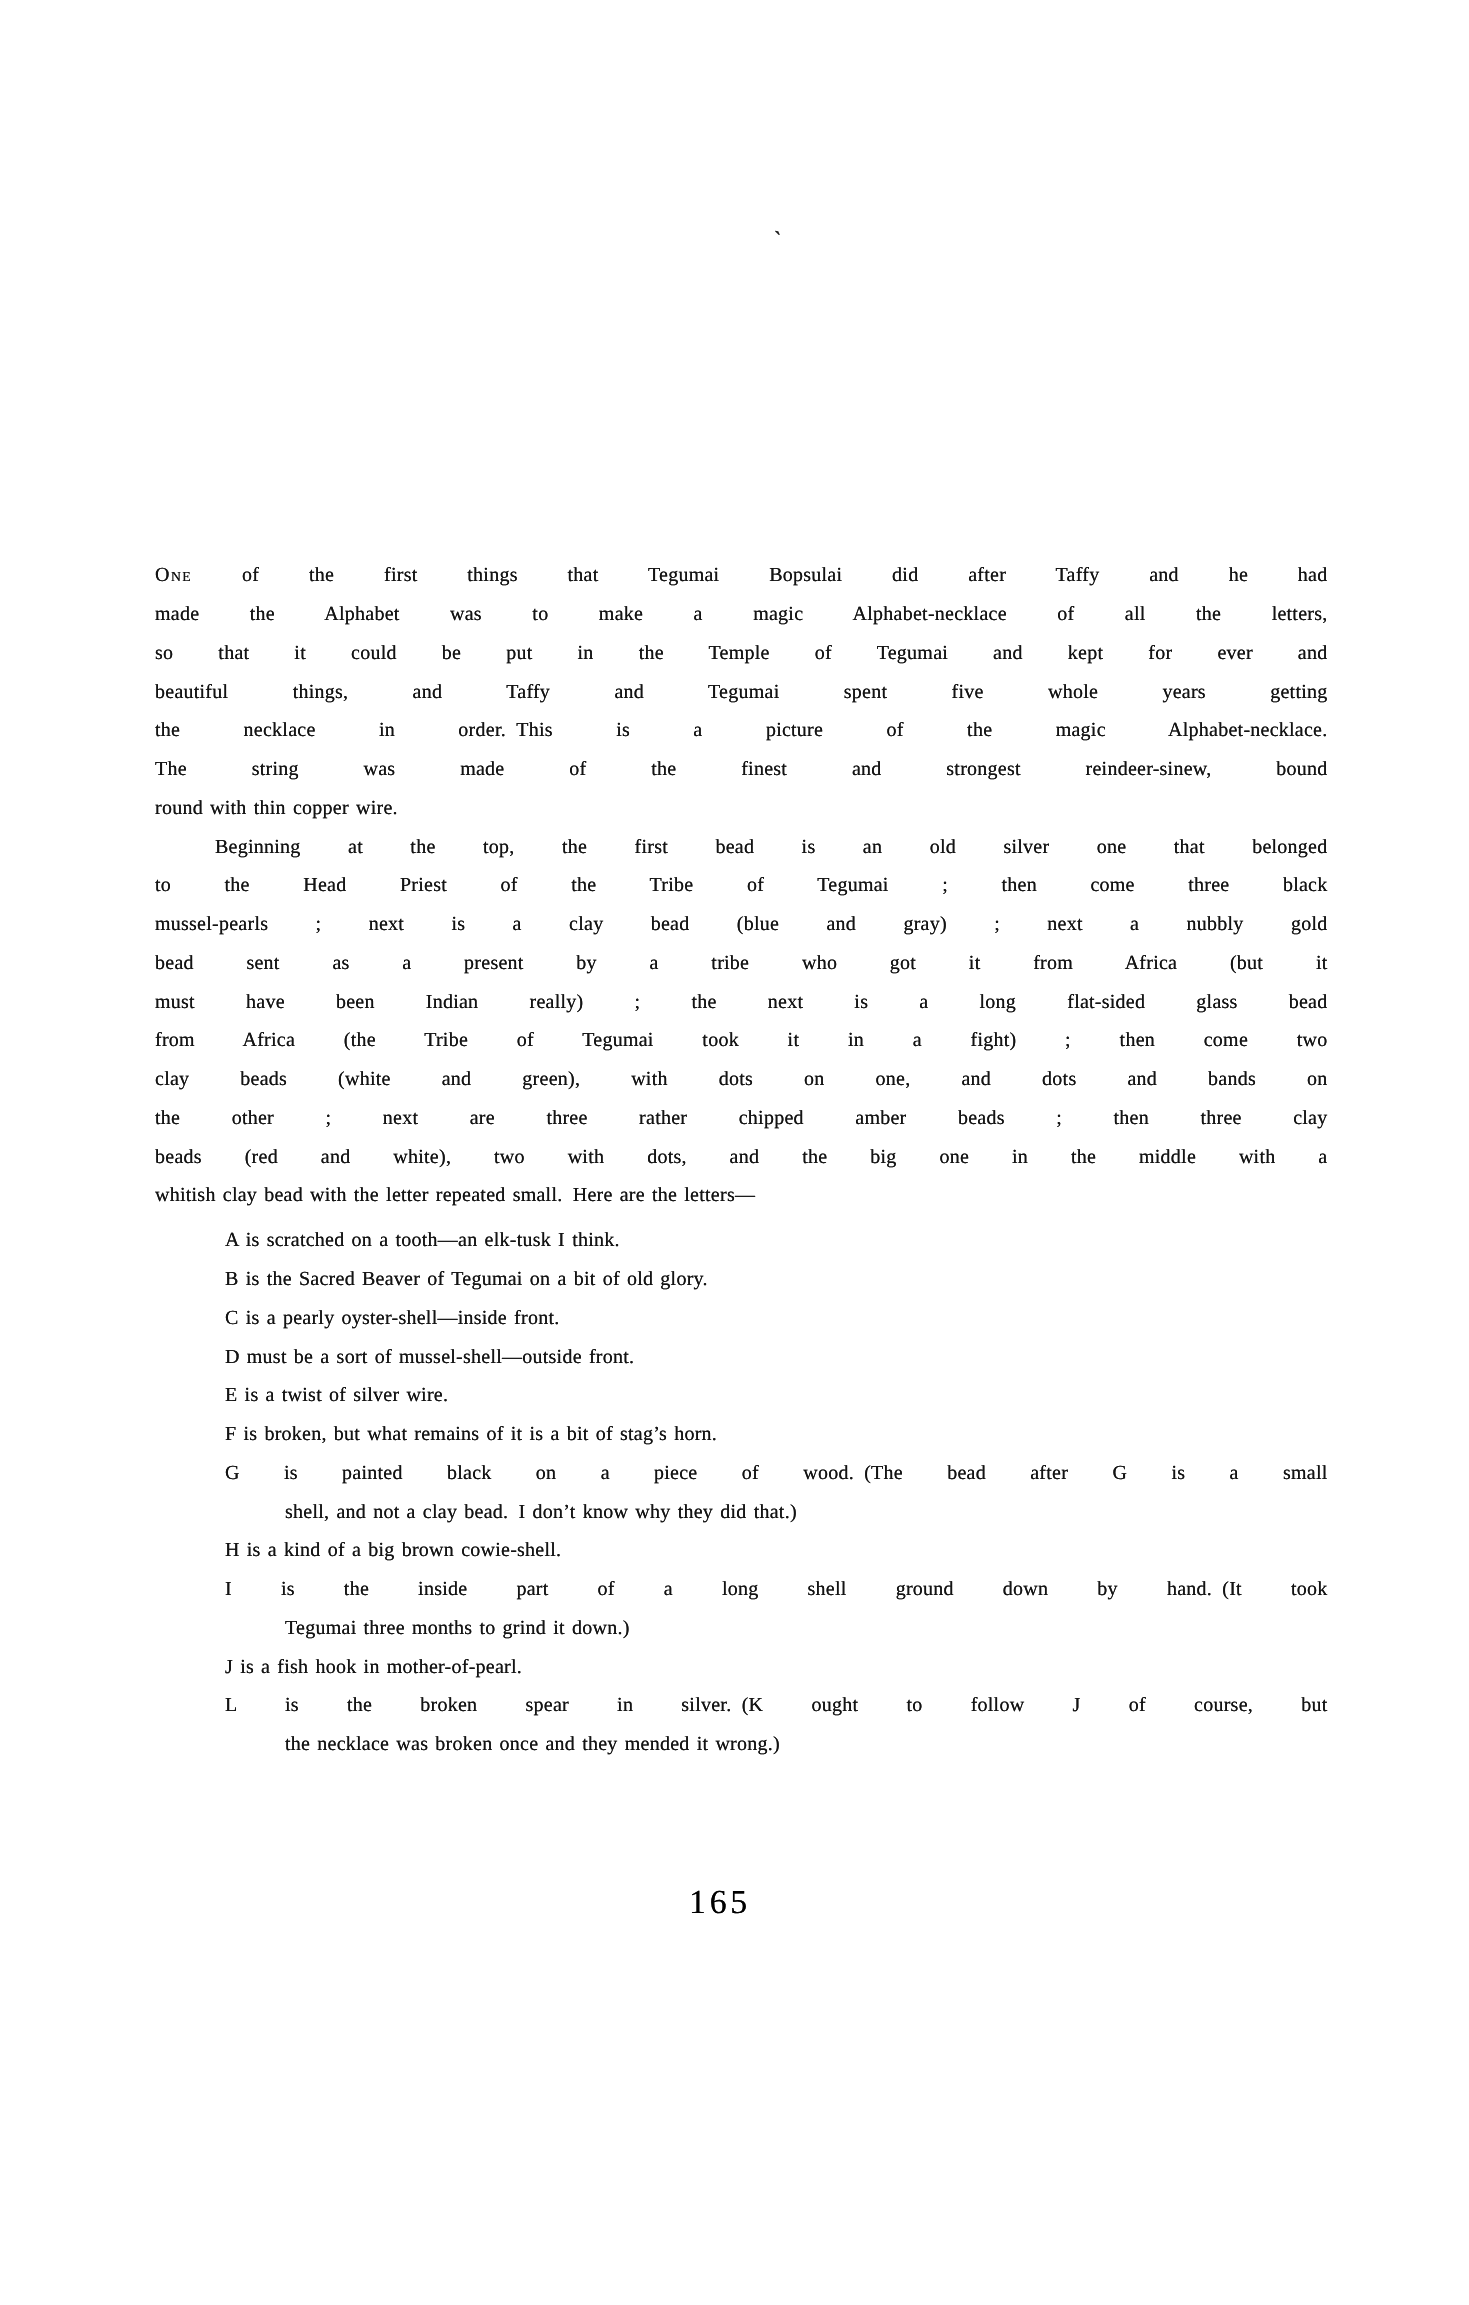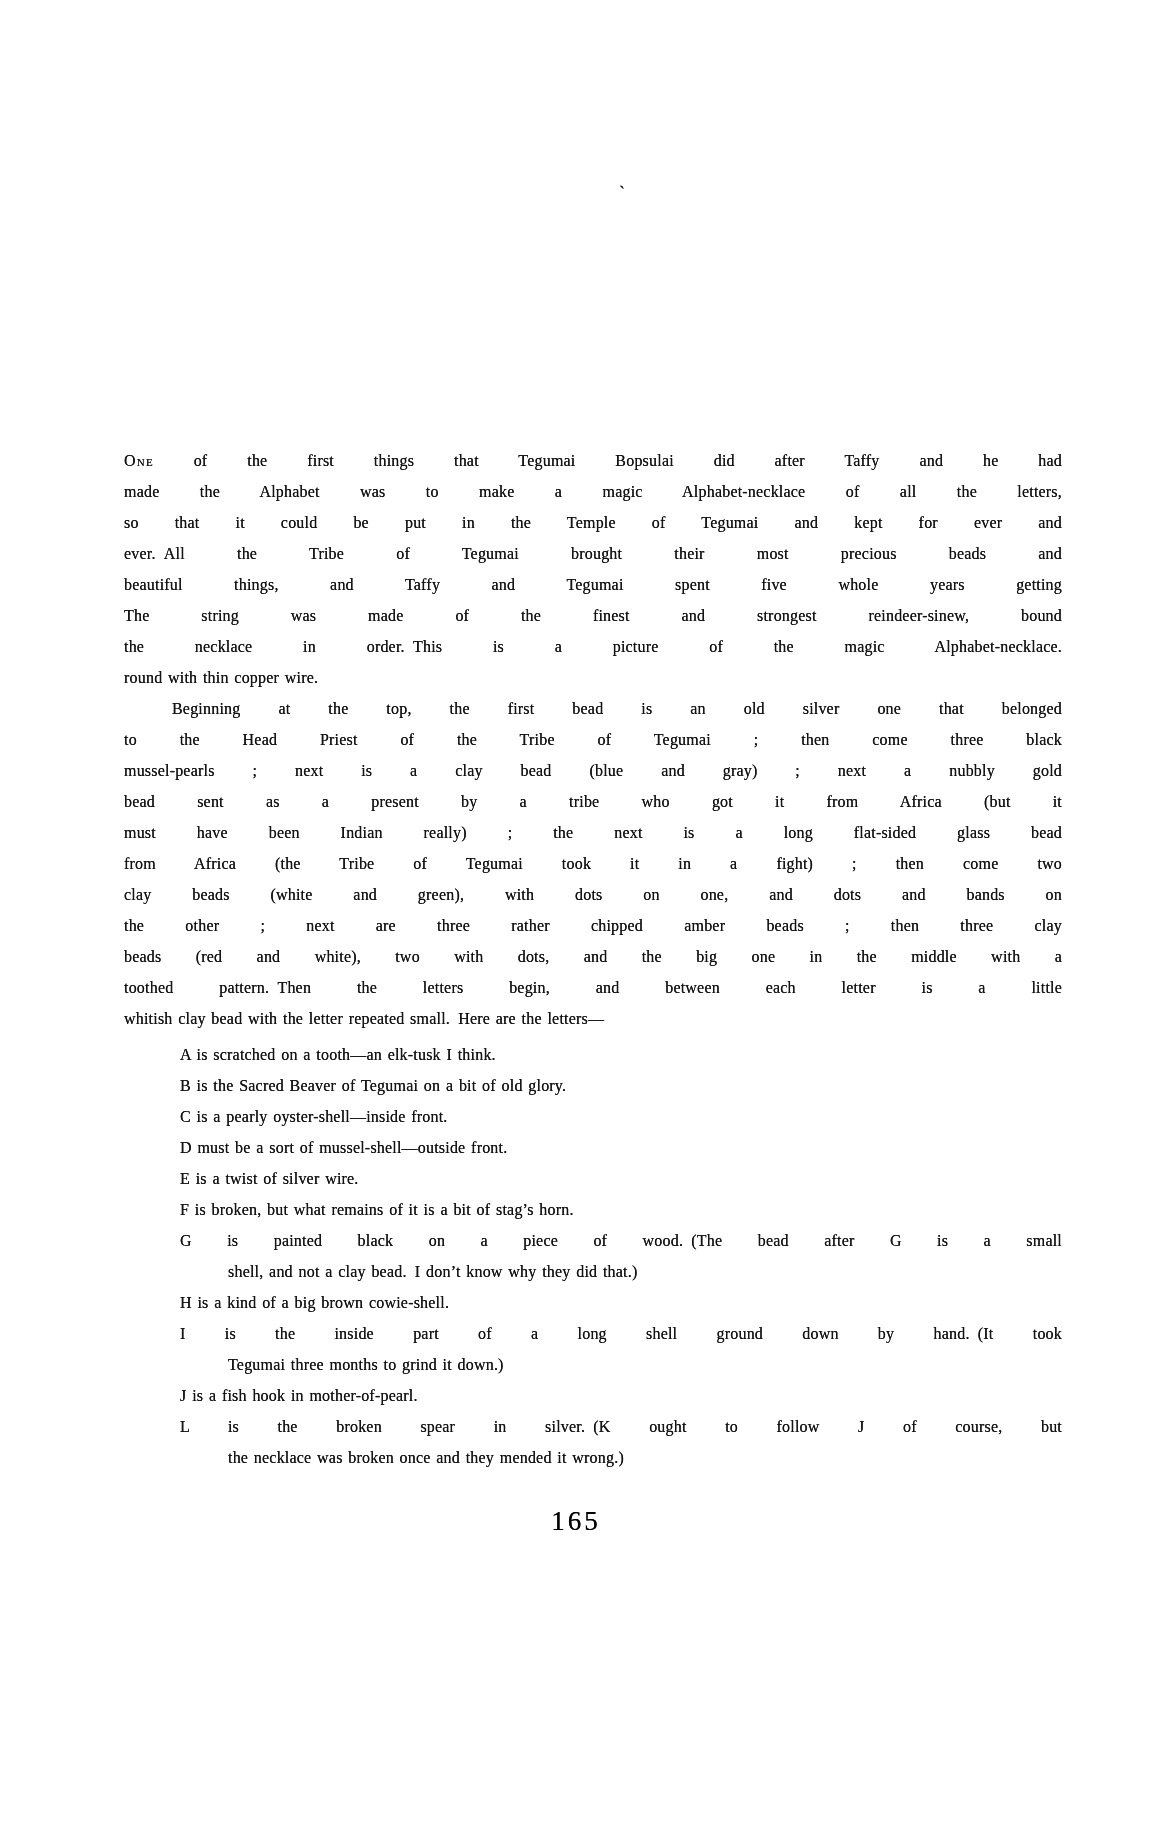--- a/index.html
+++ b/index.html
@@ -62,38 +62,36 @@
 <div class="page">
 
   <span class="stray">`</span>
 
   <div class="textblock">
 
     <div class="para">
       <div class="ln j"><span class="lead">One</span><span> of the first things that Tegumai Bopsulai did after Taffy and he had</span></div>
       <div class="ln j">made the Alphabet was to make a magic Alphabet-necklace of all the letters,</div>
       <div class="ln j">so that it could be put in the Temple of Tegumai and kept for ever and</div>
-      <div class="ln j">ever. All the Tribe of Tegumai brought their most precious beads and</div>
       <div class="ln j">beautiful things, and Taffy and Tegumai spent five whole years getting</div>
+      <div class="ln j">the necklace in order. This is a picture of the magic Alphabet-necklace.</div>
       <div class="ln j">The string was made of the finest and strongest reindeer-sinew, bound</div>
-      <div class="ln j">the necklace in order. This is a picture of the magic Alphabet-necklace.</div>
       <div class="ln">round with thin copper wire.</div>
     </div>
 
     <div class="para">
       <div class="ln j ind">Beginning at the top, the first bead is an old silver one that belonged</div>
       <div class="ln j">to the Head Priest of the Tribe of Tegumai ; then come three black</div>
       <div class="ln j">mussel-pearls ; next is a clay bead (blue and gray) ; next a nubbly gold</div>
       <div class="ln j">bead sent as a present by a tribe who got it from Africa (but it</div>
       <div class="ln j">must have been Indian really) ; the next is a long flat-sided glass bead</div>
       <div class="ln j">from Africa (the Tribe of Tegumai took it in a fight) ; then come two</div>
       <div class="ln j">clay beads (white and green), with dots on one, and dots and bands on</div>
       <div class="ln j">the other ; next are three rather chipped amber beads ; then three clay</div>
       <div class="ln j">beads (red and white), two with dots, and the big one in the middle with a</div>
-      <div class="ln j">toothed pattern. Then the letters begin, and between each letter is a little</div>
       <div class="ln">whitish clay bead with the letter repeated small. Here are the letters—</div>
     </div>
 
     <div class="letters">
       <div class="ln li">A is scratched on a tooth—an elk-tusk I think.</div>
       <div class="ln li">B is the Sacred Beaver of Tegumai on a bit of old glory.</div>
       <div class="ln li">C is a pearly oyster-shell—inside front.</div>
       <div class="ln li">D must be a sort of mussel-shell—outside front.</div>
       <div class="ln li">E is a twist of silver wire.</div>
       <div class="ln li">F is broken, but what remains of it is a bit of stag’s horn.</div>

